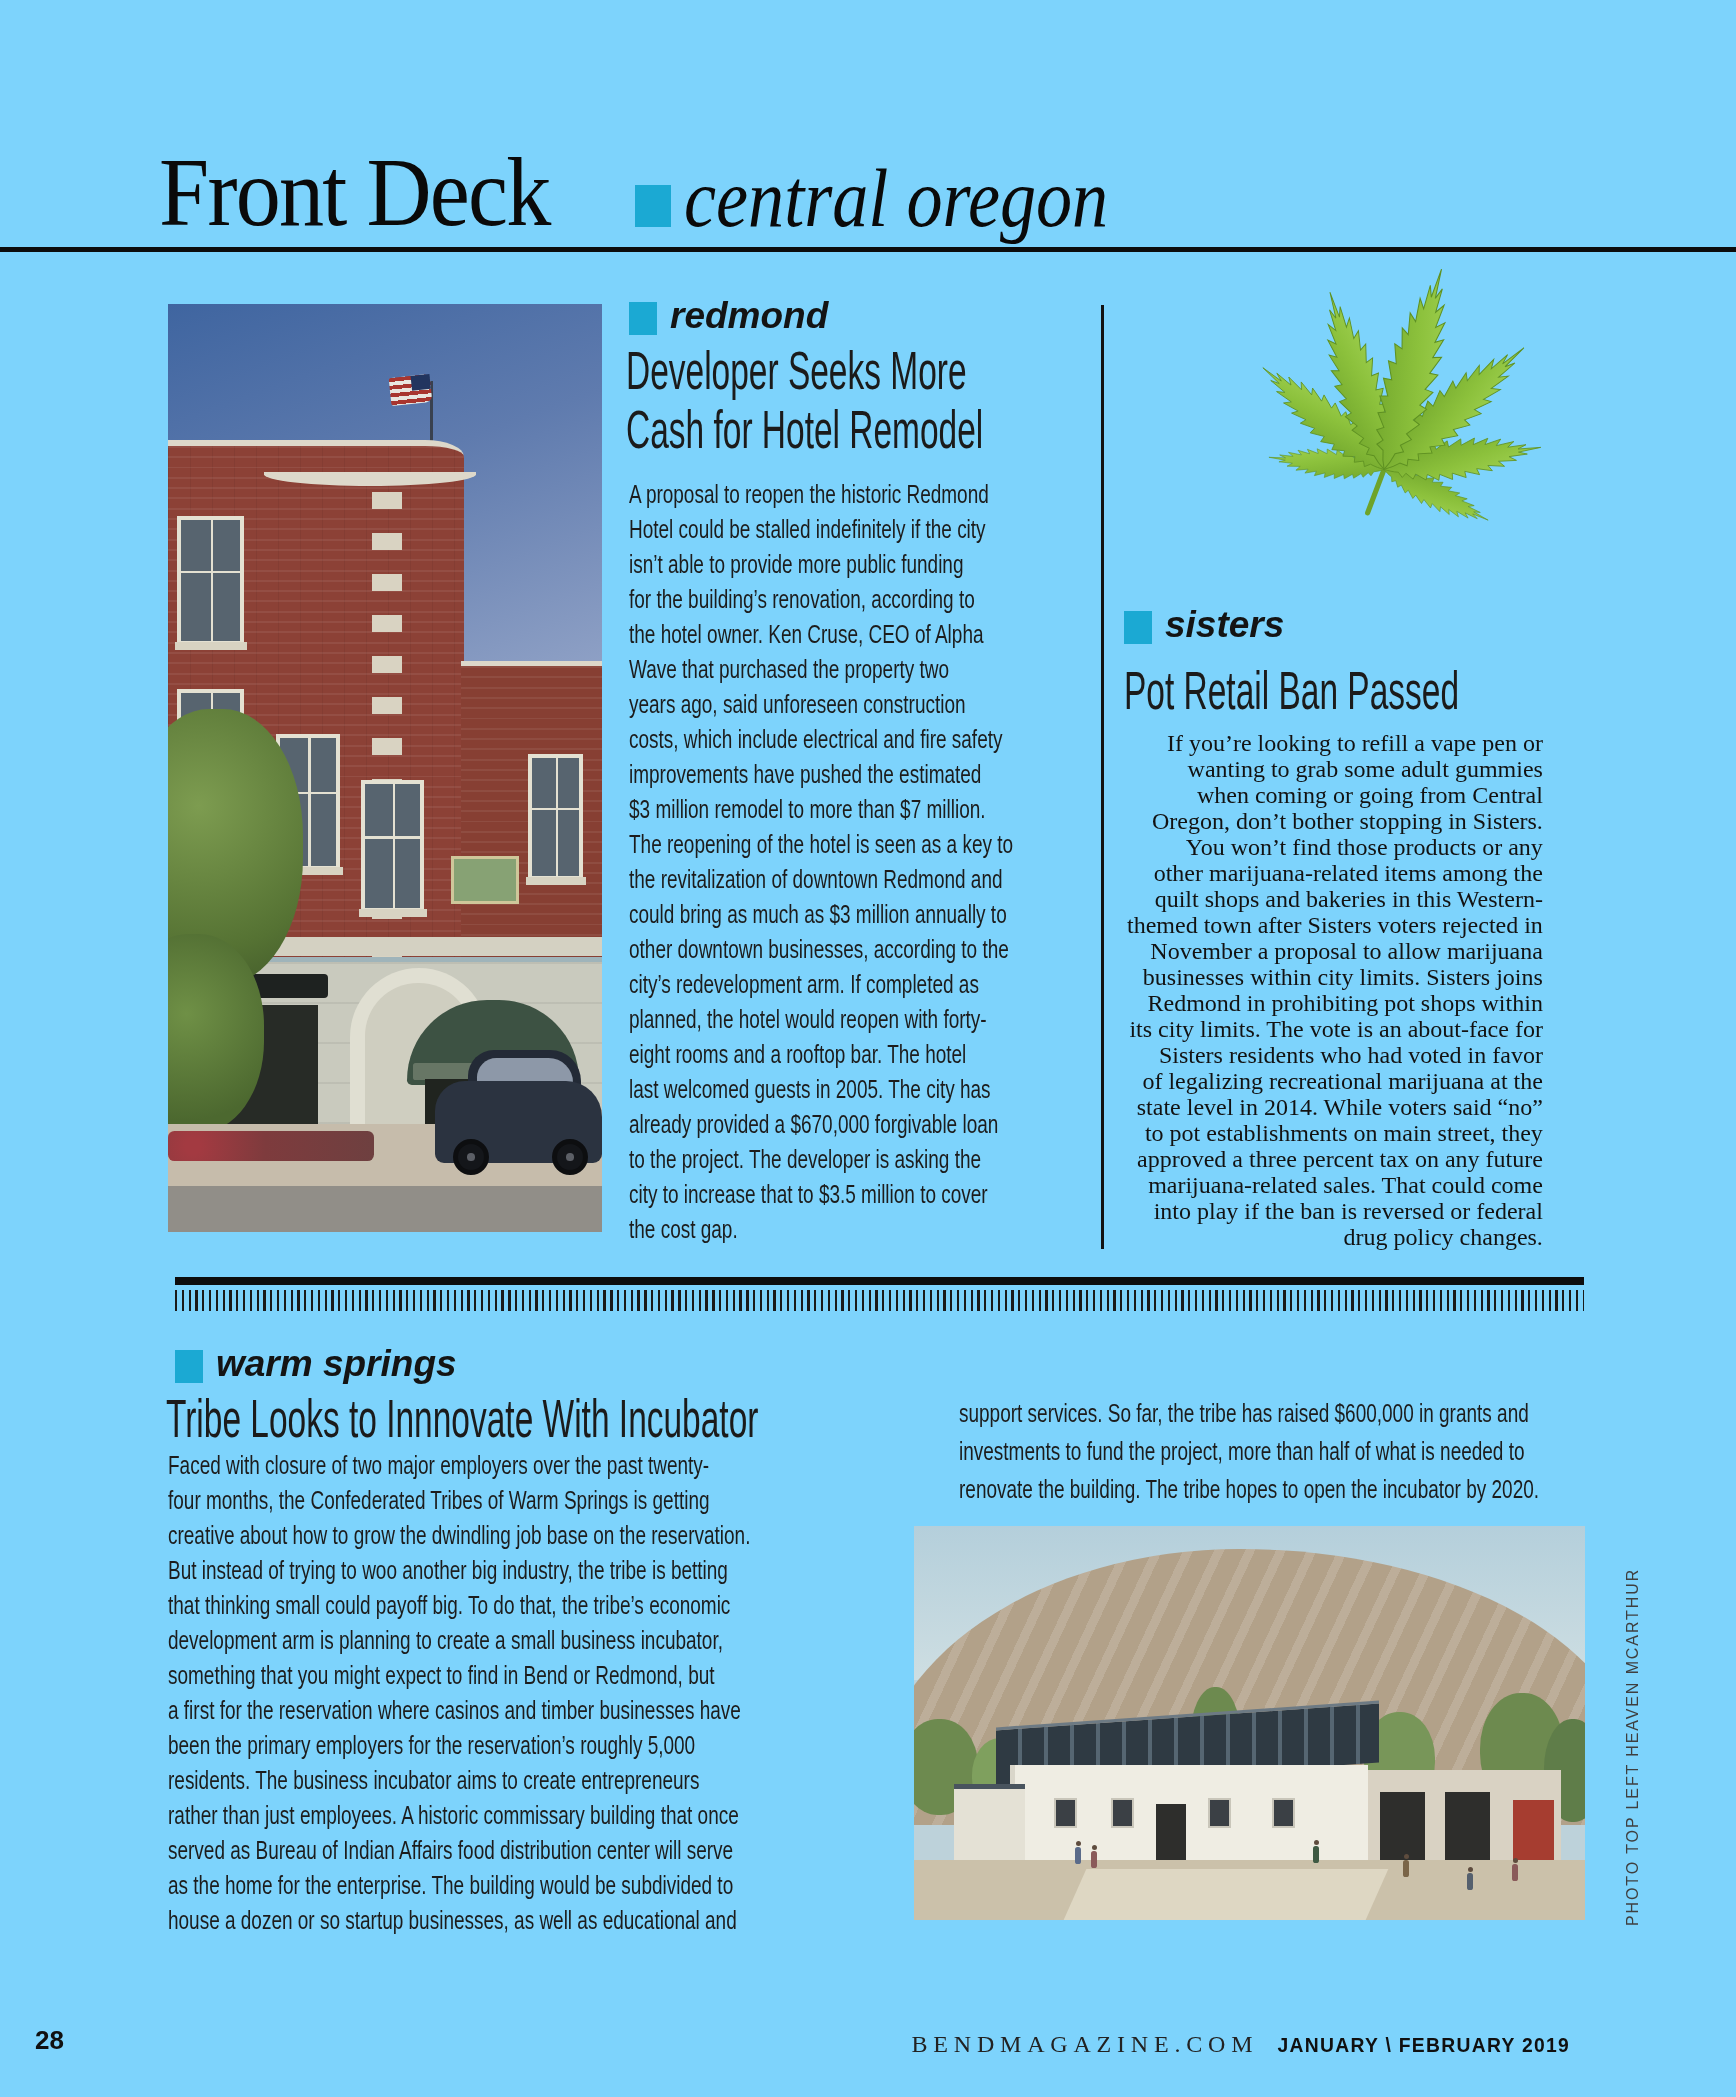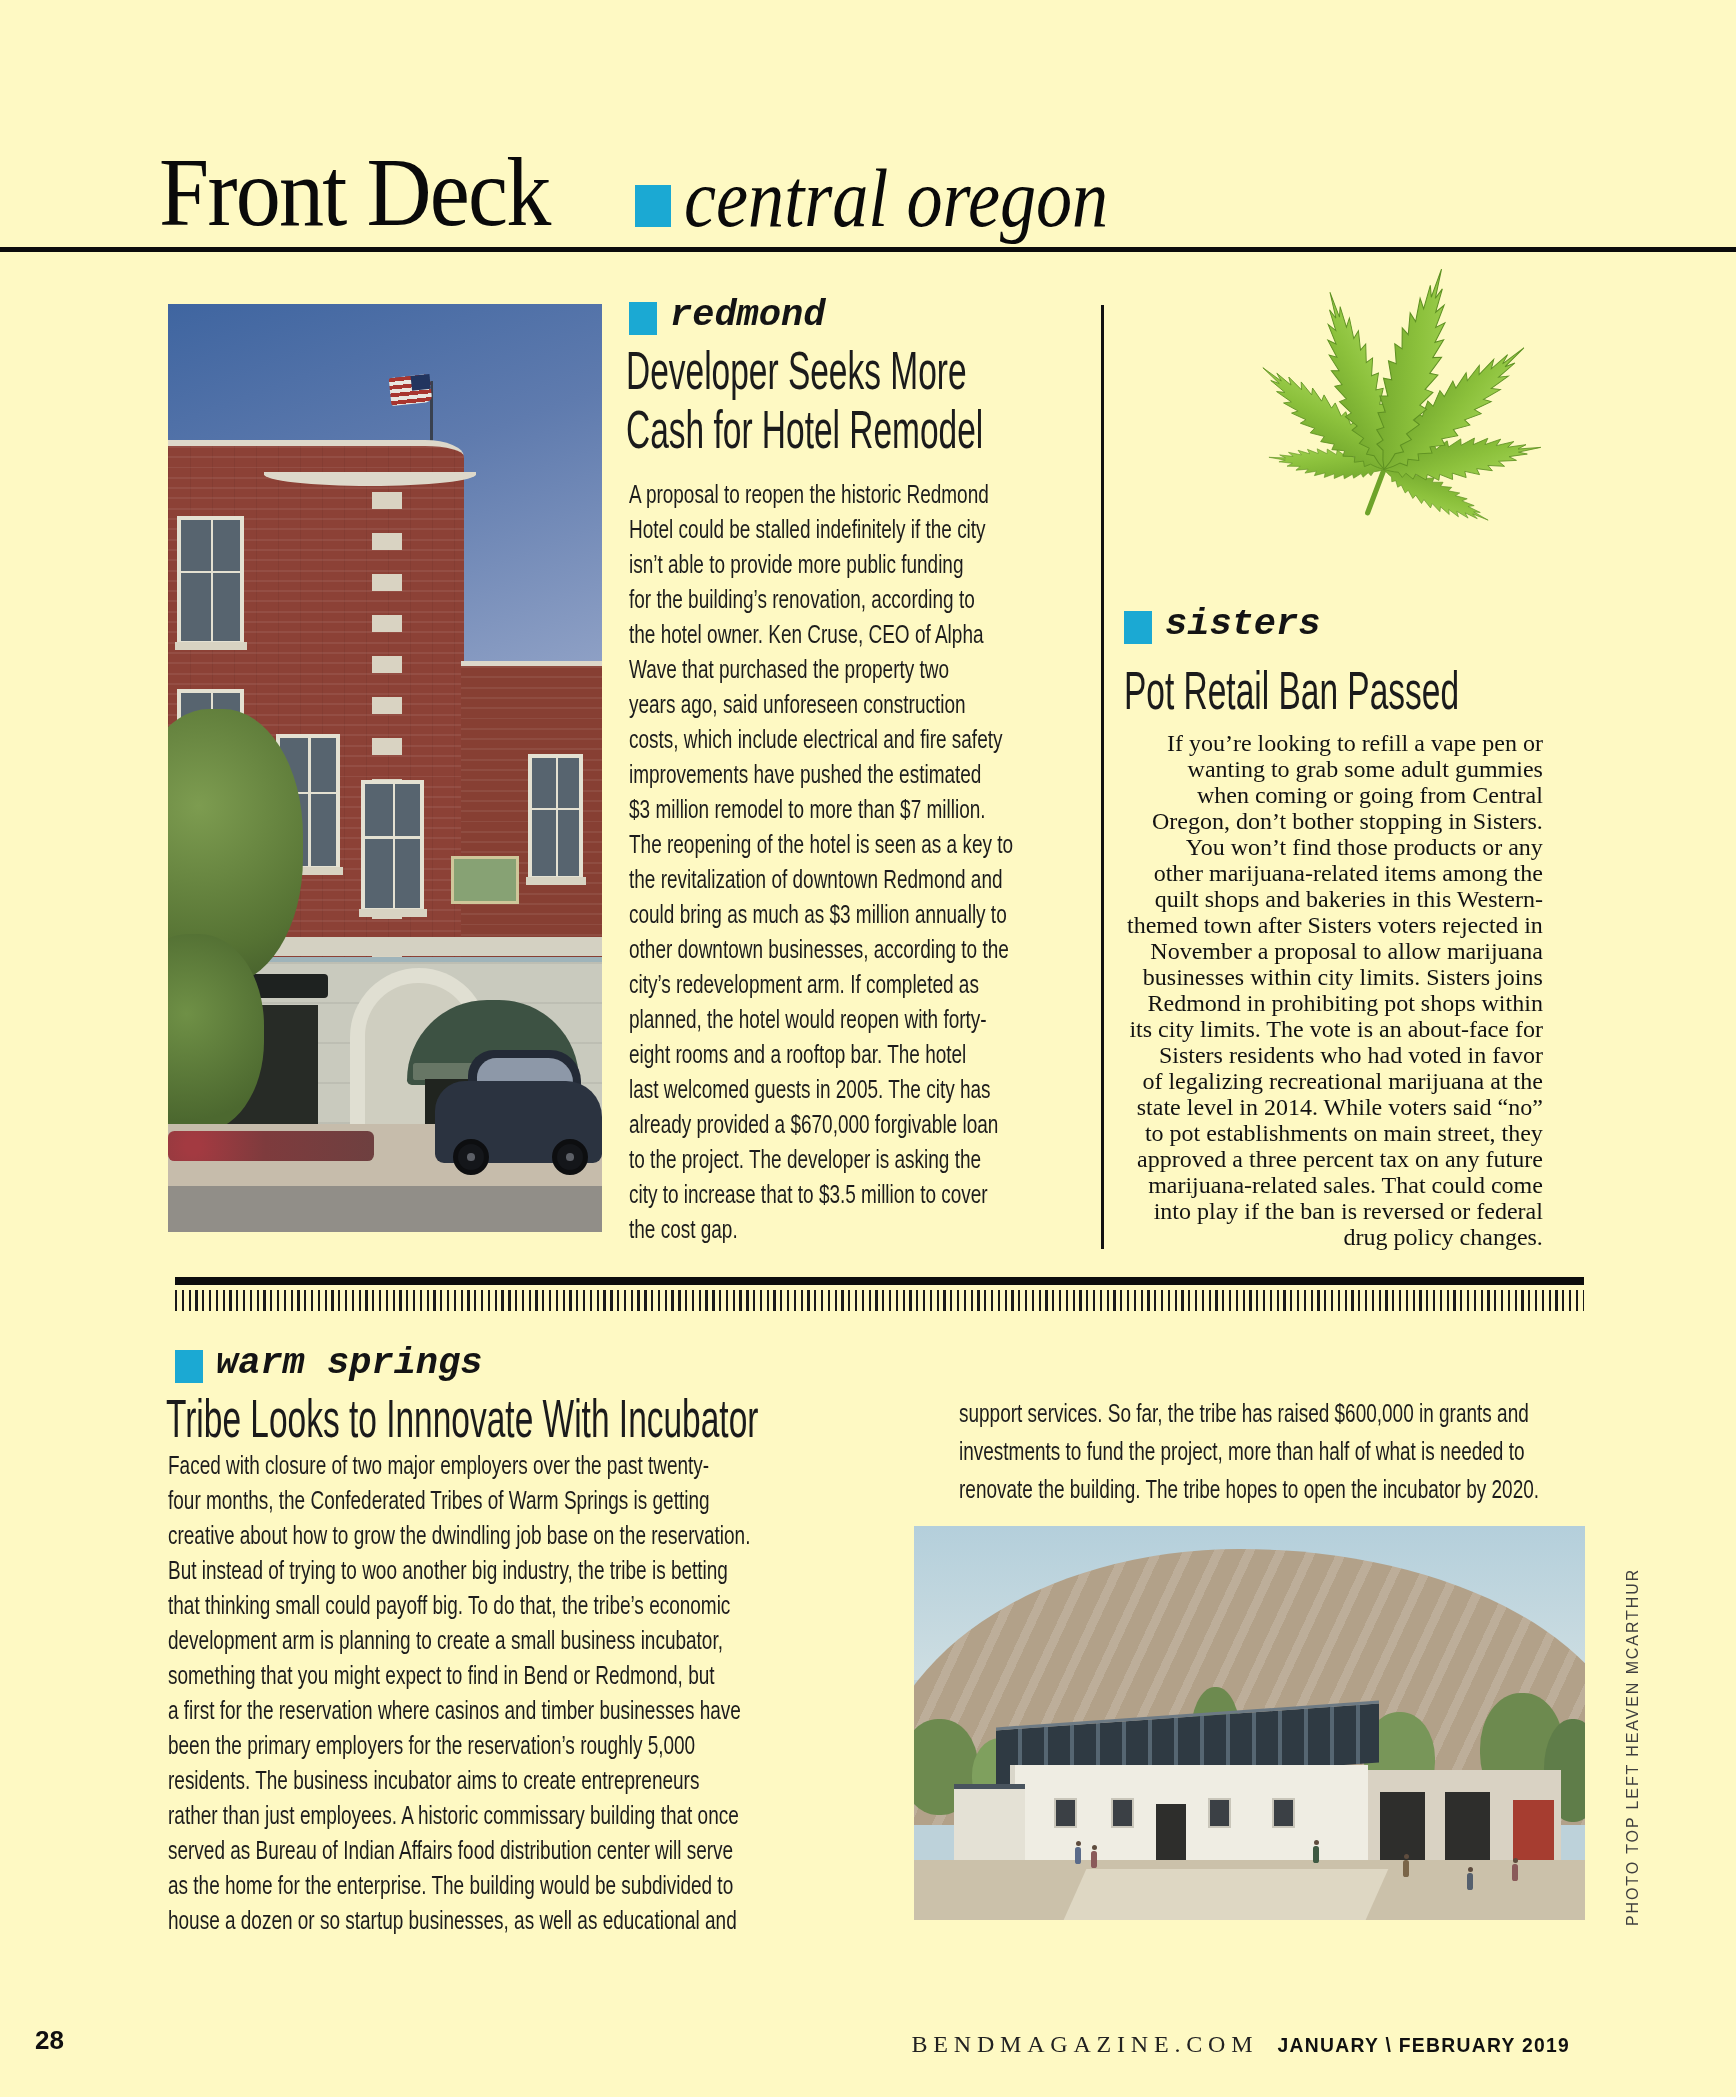--- a/index.html
+++ b/index.html
@@ -1,31 +1,31 @@
 <!DOCTYPE html>
 <html style="font-size:10.3px"><head>
 <meta charset="utf-8">
 <style>
   html,body{margin:0;padding:0;background:#ffffff;}
-  .page{position:relative;width:1736px;height:2097px;background:#fef9c3;overflow:hidden;
+  .page{position:relative;width:1736px;height:2097px;background:#7dd3fc;overflow:hidden;
         font-family:"Liberation Sans",sans-serif;color:#111;}
   .abs{position:absolute;}
 
   
   .masthead-title{left:159px;top:143px;font-family:"Liberation Serif",serif;font-weight:400;
     font-size:98px;line-height:1;color:#0a0a0a;letter-spacing:-1.9px;
     transform:scaleX(.92);transform-origin:left top;white-space:nowrap;}
   .masthead-square{left:635px;top:185px;width:36px;height:42px;background:#1ba9d3;}
   .masthead-section{left:684px;top:158px;font-family:"Liberation Serif",serif;font-style:italic;
     font-size:82px;line-height:1;color:#0a0a0a;transform:scaleX(.88);transform-origin:left top;white-space:nowrap;}
   .masthead-rule{left:0;top:247px;width:1736px;height:4.5px;background:#0c0c0c;}
 
   
   .tag-square{width:28px;height:33px;background:#1ba9d3;}
-  .tag-text{font-family:Liberation Mono, monospace;font-weight:bold;font-style:italic;
+  .tag-text{font-family:Liberation Sans, sans-serif;font-weight:bold;font-style:italic;
     font-size:37px;line-height:1;color:#141414;white-space:nowrap;}
 
   
   .headline{font-family:"Liberation Sans",sans-serif;font-weight:300;font-size:54px;line-height:59px;
     color:#1b1b1b;transform:scaleX(.62);transform-origin:left top;white-space:nowrap;letter-spacing:0px;}
 
   
   .sans-lines{transform:scaleX(.73);transform-origin:left top;}
   .sans-lines .line{font-size:26px;line-height:35px;color:#1c1c1c;white-space:nowrap;font-weight:300;}
   .sans-lines-wide .line{line-height:35px;}

